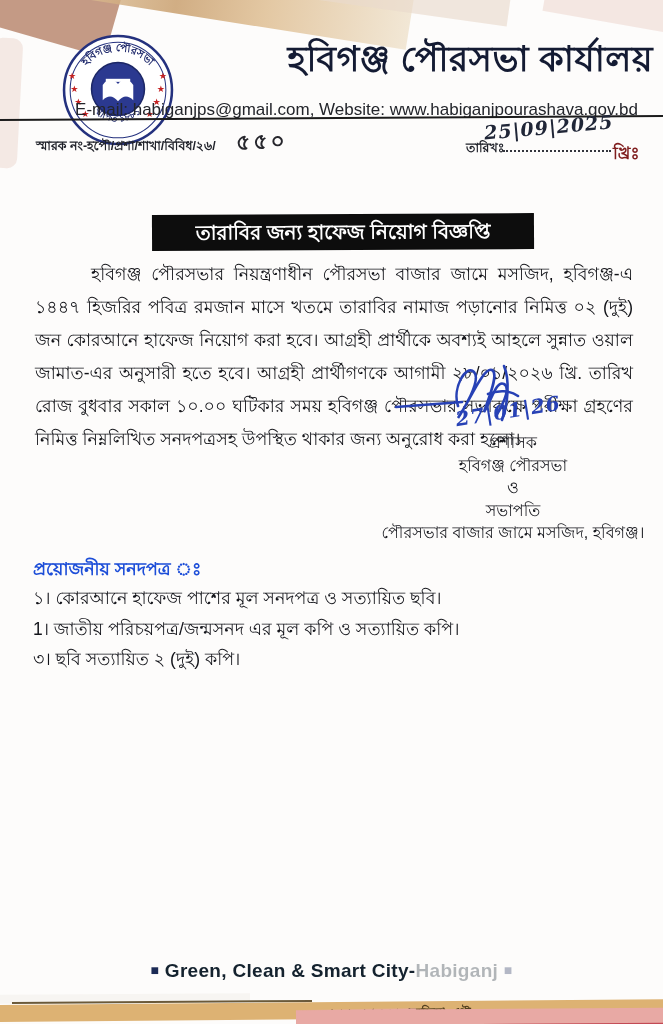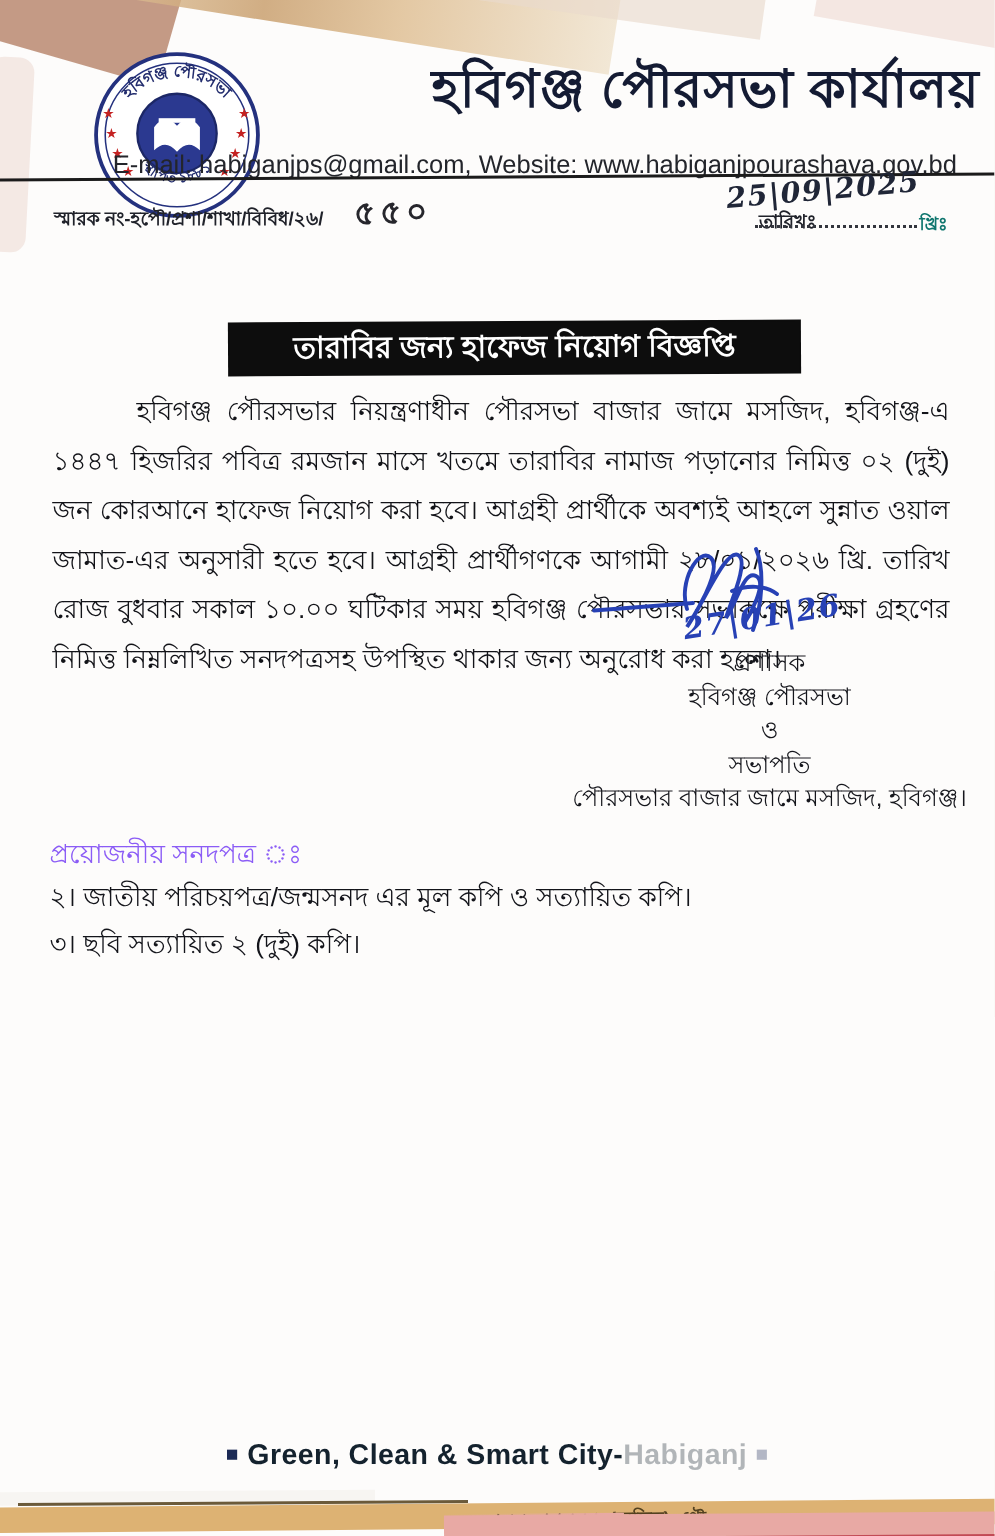--- a/index.html
+++ b/index.html
@@ -29,23 +29,23 @@
   .contact-line{position:absolute;left:60px;right:10px;top:100px;text-align:center;
     font-size:17px;color:#23252b;}
   .header-rule{position:absolute;left:0;top:117px;width:100%;height:2.4px;background:#1b1b1b;transform:rotate(-0.35deg);}
 
   .logo-wrap{position:absolute;left:62px;top:34px;width:112px;height:112px;}
 
   
   .memo-label{position:absolute;left:36px;top:137px;font-size:12.5px;font-weight:bold;color:#20222a;}
   .memo-number{position:absolute;left:236px;top:124px;font-size:22px;font-weight:bold;color:#26262c;
     transform:rotate(-2deg);letter-spacing:3px;}
-  .date-label{position:absolute;left:466px;top:139px;font-size:12.5px;font-weight:bold;color:#20222a;margin-left:40px;}
+  .date-label{position:absolute;left:466px;top:139px;font-size:12.5px;font-weight:bold;color:#20222a;}
   .date-dots{position:absolute;left:503px;top:138px;width:108px;border-bottom:2px dotted #33353d;height:12px;}
-  .date-suffix{position:absolute;left:613px;top:140px;font-size:12px;font-weight:bold;color:#0f766e;}
+  .date-suffix{position:absolute;left:613px;top:140px;font-size:17px;font-weight:bold;color:#7f1d1d;}
   .date-handwritten{position:absolute;left:484px;top:116px;font-size:19px;font-weight:bold;
     font-family:"DejaVu Serif","Liberation Serif",serif;font-style:italic;color:#202637;
     transform:rotate(-5deg);letter-spacing:1px;white-space:nowrap;}
 
   
   .notice-title{position:absolute;left:153px;top:215px;width:380px;height:34px;background:#0d0d0d;
     color:#ffffff;font-size:20px;font-weight:bold;text-align:center;line-height:34px;
     transform:rotate(-0.3deg);box-shadow:0 0 0 1px #0d0d0d;}
 
   
@@ -55,21 +55,21 @@
   
   .sig-scribble{position:absolute;left:392px;top:360px;width:210px;height:78px;}
   .sig-date{position:absolute;left:455px;top:399px;font-size:20px;font-weight:bold;
     font-family:"DejaVu Serif","Liberation Serif",serif;font-style:italic;color:#2741b5;
     transform:rotate(-9deg);letter-spacing:1px;}
   .sig-block{position:absolute;left:368px;top:432px;width:290px;text-align:center;
     font-size:16px;line-height:22.5px;color:#15161c;font-weight:500;}
   .sig-block .wide{white-space:nowrap;}
 
   
-  .req-heading{position:absolute;left:33px;top:556px;font-size:17.5px;font-weight:400;color:#8b5cf6;}
+  .req-heading{position:absolute;left:33px;top:556px;font-size:17.5px;font-weight:700;color:#1d4ed8;}
   .req-list{position:absolute;left:33px;top:583px;font-size:17.5px;line-height:30.5px;color:#13141a;}
 
   
   .footer-slogan{position:absolute;left:0;right:0;top:960px;text-align:center;
     font-size:19px;font-weight:bold;color:#14222e;letter-spacing:0.3px;white-space:nowrap;}
   .footer-slogan .faded{opacity:0.32;}
   .footer-slogan .bullet{font-size:14px;position:relative;top:-2px;color:#1b2a55;}
 
   .strip-tan{position:absolute;left:-4px;top:1002px;width:680px;height:17px;background:#ddb273;
     transform:rotate(-0.5deg);}
@@ -151,21 +151,22 @@
   <div class="sig-block">
     <div>প্রশাসক</div>
     <div>হবিগঞ্জ পৌরসভা</div>
     <div>ও</div>
     <div>সভাপতি</div>
     <div class="wide">পৌরসভার বাজার জামে মসজিদ, হবিগঞ্জ।</div>
   </div>
 
   <div class="req-heading">প্রয়োজনীয় সনদপত্র ঃ</div>
   <div class="req-list">
-    <div>২। জাতীয় পরিচয়পত্র/জন্মসনদ এর মূল কপি ও সত্যায়িত কপি।</div>
+    <div>১। কোরআনে হাফেজ পাশের মূল সনদপত্র ও সত্যায়িত ছবি।</div>
+    <div>1। জাতীয় পরিচয়পত্র/জন্মসনদ এর মূল কপি ও সত্যায়িত কপি।</div>
     <div>৩। ছবি সত্যায়িত ২ (দুই) কপি।</div>
   </div>
 
   <div class="footer-slogan">
     <span class="bullet">■</span>
     <span>Green, Clean &amp; Smart City-</span><span class="faded">Habiganj</span>
     <span class="bullet faded">■</span>
   </div>
 
   <div class="strip-tan"></div>

